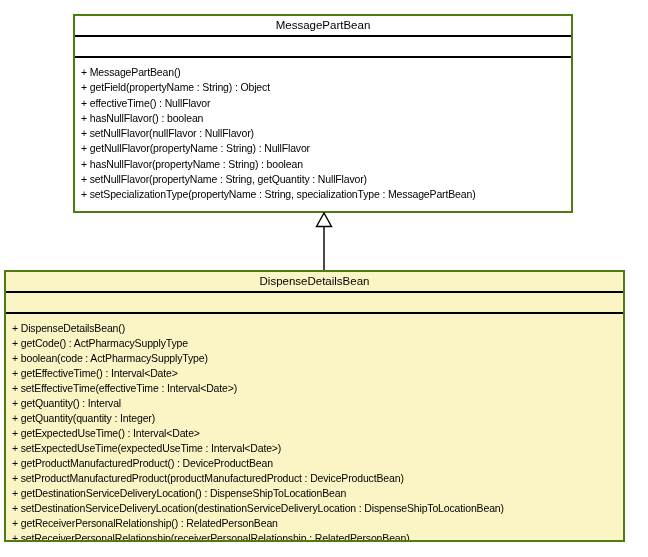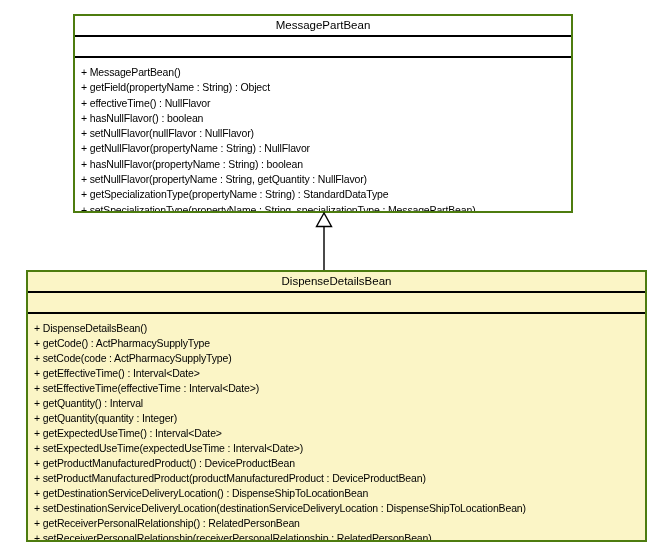--- a/index.html
+++ b/index.html
@@ -12,21 +12,21 @@
     overflow: hidden;
   }
   .uml-class {
     position: absolute;
     border: 2px solid #4d7c0f;
     box-sizing: border-box;
     display: flex;
     flex-direction: column;
   }
   .uml-class.top    { left: 73px;  top: 14px;  width: 500px; height: 199px; }
-  .uml-class.bottom { left: 26px;  top: 270px; width: 621px; height: 272px; }
+  .uml-class.bottom { left: 4px;  top: 270px; width: 621px; height: 272px; }
   .uml-title {
     flex: 0 0 auto;
     height: 21px;
     border-bottom: 2px solid #000000;
     box-sizing: border-box;
     text-align: center;
     font-size: 11.5px;
     line-height: 19px;
     white-space: nowrap;
     overflow: hidden;
@@ -67,37 +67,36 @@
     <div class="uml-attrs"></div>
     <ul class="uml-methods">
         <li>+ MessagePartBean()</li>
         <li>+ getField(propertyName : String) : Object</li>
         <li>+ effectiveTime() : NullFlavor</li>
         <li>+ hasNullFlavor() : boolean</li>
         <li>+ setNullFlavor(nullFlavor : NullFlavor)</li>
         <li>+ getNullFlavor(propertyName : String) : NullFlavor</li>
         <li>+ hasNullFlavor(propertyName : String) : boolean</li>
         <li>+ setNullFlavor(propertyName : String, getQuantity : NullFlavor)</li>
-        <li>+ getSpecializationType(propertyName : String) : StandardDataType</li>
         <li>+ setSpecializationType(propertyName : String, specializationType : MessagePartBean)</li>
       </ul>
   </section>
 
   <svg class="gen-arrow" viewBox="0 0 30 60" aria-hidden="true">
     <line x1="15" y1="14" x2="15" y2="59" stroke="#4a4a4a" stroke-width="2"></line>
     <polygon points="15,1 7.5,14.5 22.5,14.5" fill="#ffffff" stroke="#000000" stroke-width="1.4"></polygon>
   </svg>
 
   <section class="uml-class bottom" style="background: rgb(251, 245, 198);">
     <header class="uml-title">DispenseDetailsBean</header>
     <div class="uml-attrs"></div>
     <ul class="uml-methods">
         <li>+ DispenseDetailsBean()</li>
         <li>+ getCode() : ActPharmacySupplyType</li>
-        <li>+ setCode(code : ActPharmacySupplyType)</li>
+        <li>+ boolean(code : ActPharmacySupplyType)</li>
         <li>+ getEffectiveTime() : Interval&lt;Date&gt;</li>
         <li>+ setEffectiveTime(effectiveTime : Interval&lt;Date&gt;)</li>
         <li>+ getQuantity() : Interval</li>
         <li>+ getQuantity(quantity : Integer)</li>
         <li>+ getExpectedUseTime() : Interval&lt;Date&gt;</li>
         <li>+ setExpectedUseTime(expectedUseTime : Interval&lt;Date&gt;)</li>
         <li>+ getProductManufacturedProduct() : DeviceProductBean</li>
         <li>+ setProductManufacturedProduct(productManufacturedProduct : DeviceProductBean)</li>
         <li>+ getDestinationServiceDeliveryLocation() : DispenseShipToLocationBean</li>
         <li>+ setDestinationServiceDeliveryLocation(destinationServiceDeliveryLocation : DispenseShipToLocationBean)</li>

